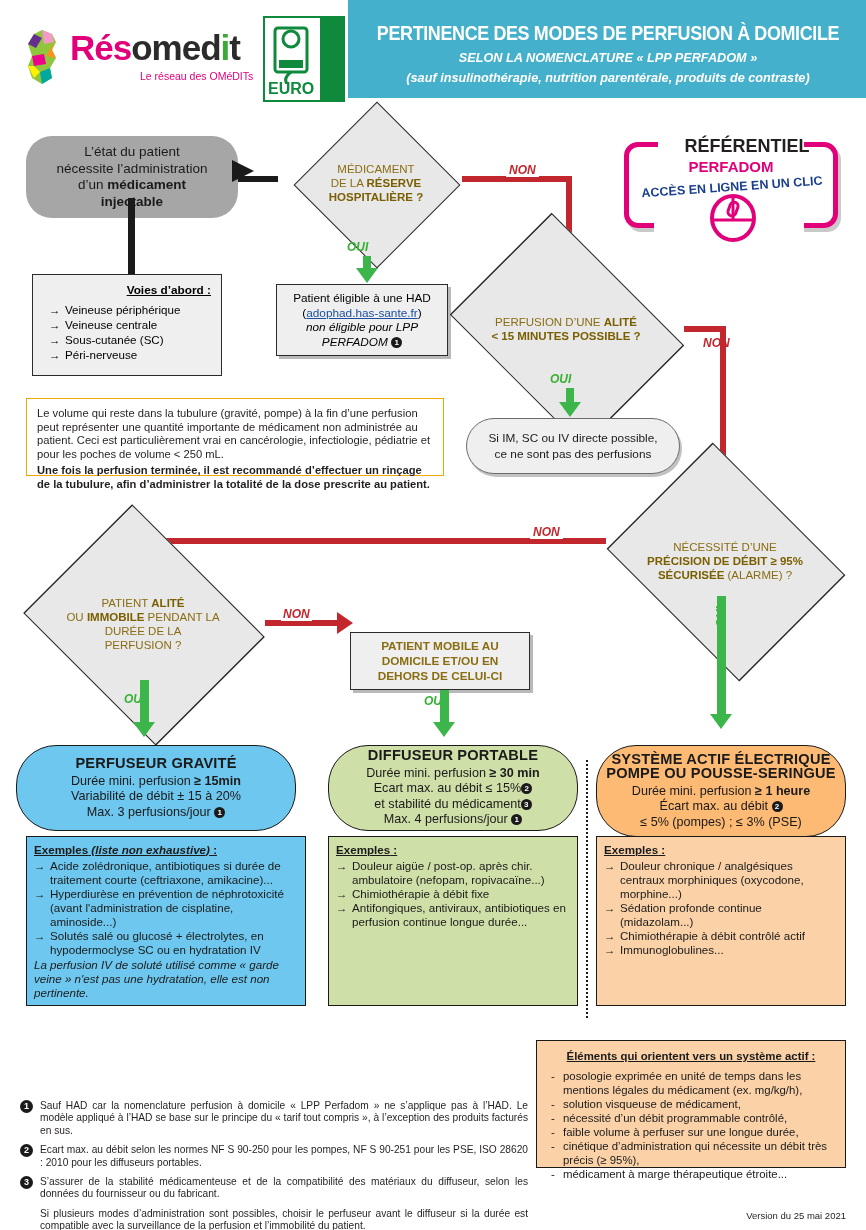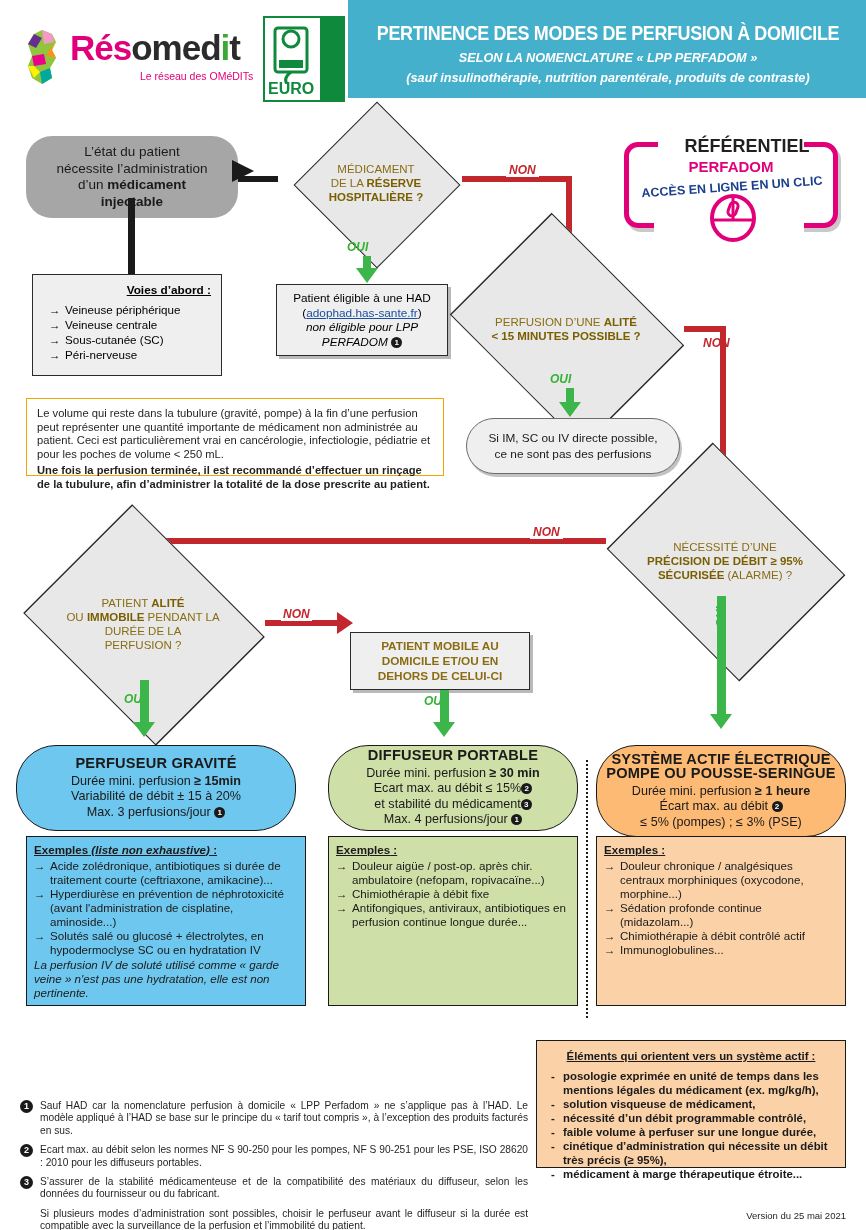--- a/index.html
+++ b/index.html
@@ -80,21 +80,21 @@
   .ex-orange{background:#fbd2a8;}
 
   .notebox{position:absolute;box-sizing:border-box;border:1.4px solid #f0a800;background:#fff;
            padding:8px 10px;font-size:11.2px;line-height:13.6px;color:#231f20;}
   .notebox .bold{font-weight:bold;}
 
   .orangebox{position:absolute;box-sizing:border-box;border:1.6px solid #1a1a1a;background:#fbd2a8;
              padding:8px 10px;font-size:11.4px;line-height:14px;color:#1a1a1a;}
   .orangebox .ttl{text-align:center;font-weight:bold;text-decoration:underline;margin-bottom:6px;}
   .orangebox ul{list-style:none;margin:0;padding:0;}
-  .orangebox li{position:relative;padding-left:16px;font-weight:bold;}
+  .orangebox li{position:relative;padding-left:16px;}
   .orangebox li:before{content:"-";position:absolute;left:4px;top:0;}
 
   .footnotes{position:absolute;left:20px;top:1100px;width:508px;font-size:10.2px;line-height:12.4px;color:#231f20;}
   .fn{position:relative;padding-left:20px;margin-bottom:7px;text-align:justify;}
   .fn .num{position:absolute;left:0;top:0px;width:13px;height:13px;border-radius:50%;background:#1a1a1a;
            color:#fff;font-size:9px;font-weight:bold;text-align:center;line-height:13px;}
   .fn-plain{padding-left:20px;text-align:justify;}
 
   .version{position:absolute;right:20px;top:1210px;font-size:9.5px;color:#231f20;}
 

